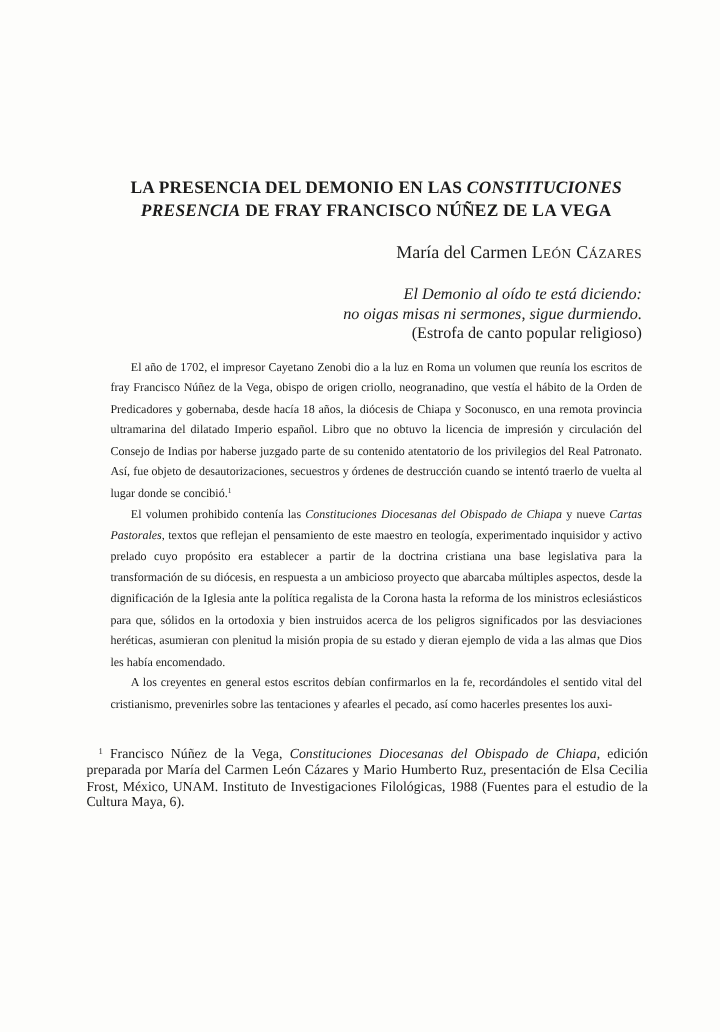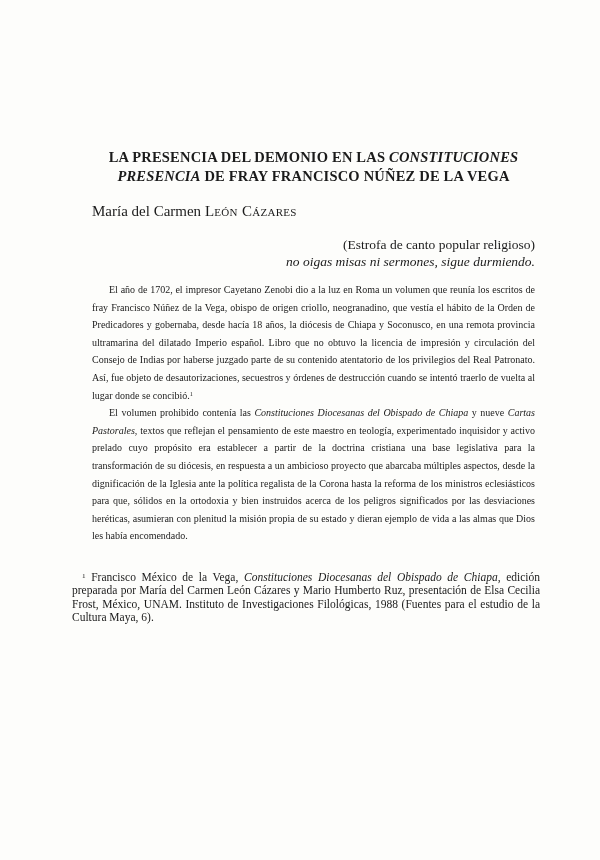--- a/index.html
+++ b/index.html
@@ -26,21 +26,21 @@
     margin: 0;
     text-align: center;
     font-size: 14.5px;
     font-weight: bold;
     line-height: 18.5px;
     letter-spacing: 0.2px;
   }
   .title-line { display: block; }
   .author {
     margin-top: 17px;
-    text-align: left;
+    text-align: right;
     font-size: 15px;
     line-height: 18px;
   }
   .sc { font-variant: small-caps; letter-spacing: 0.3px; }
   .it { font-style: italic; }
   .epigraph {
     margin-top: 17px;
     text-align: right;
     font-size: 13.5px;
     line-height: 16.5px;
@@ -82,27 +82,29 @@
   <div class="textblock">
 
     <h1 class="title">
       <span class="title-line"><span>LA PRESENCIA DEL DEMONIO EN LAS </span><span class="it">CONSTITUCIONES</span></span>
       <span class="title-line"><span class="it">PRESENCIA</span><span> DE FRAY FRANCISCO NÚÑEZ DE LA VEGA</span></span>
     </h1>
 
     <div class="author"><span>María del Carmen </span><span class="sc">León Cázares</span></div>
 
     <div class="epigraph">
+      <div class="epigraph-line"><span class="it">El Demonio al oído te está diciendo:</span></div>
+      <div class="epigraph-line"><span class="it">no oigas misas ni sermones, sigue durmiendo.</span></div>
       <div class="epigraph-line"><span>(Estrofa de canto popular religioso)</span></div>
-      <div class="epigraph-line"><span class="it">no oigas misas ni sermones, sigue durmiendo.</span></div>
     </div>
 
     <div class="body">
       <p><span>El año de 1702, el impresor Cayetano Zenobi dio a la luz en Roma un volumen que reunía los escritos de fray Francisco Núñez de la Vega, obispo de origen criollo, neogranadino, que vestía el hábito de la Orden de Predicadores y gobernaba, desde hacía 18 años, la diócesis de Chiapa y Soconusco, en una remota provincia ultramarina del dilatado Imperio español. Libro que no obtuvo la licencia de impresión y circulación del Consejo de Indias por haberse juzgado parte de su contenido atentatorio de los privilegios del Real Patronato. Así, fue objeto de desautorizaciones, secuestros y órdenes de destrucción cuando se intentó traerlo de vuelta al lugar donde se concibió.</span><sup>1</sup></p>
       <p><span>El volumen prohibido contenía las </span><span class="it">Constituciones Diocesanas del Obispado de Chiapa</span><span> y nueve </span><span class="it">Cartas Pastorales</span><span>, textos que reflejan el pensamiento de este maestro en teología, experimentado inquisidor y activo prelado cuyo propósito era establecer a partir de la doctrina cristiana una base legislativa para la transformación de su diócesis, en respuesta a un ambicioso proyecto que abarcaba múltiples aspectos, desde la dignificación de la Iglesia ante la política regalista de la Corona hasta la reforma de los ministros eclesiásticos para que, sólidos en la ortodoxia y bien instruidos acerca de los peligros significados por las desviaciones heréticas, asumieran con plenitud la misión propia de su estado y dieran ejemplo de vida a las almas que Dios les había encomendado.</span></p>
+      <p><span>A los creyentes en general estos escritos debían confirmarlos en la fe, recordándoles el sentido vital del cristianismo, prevenirles sobre las tentaciones y afearles el pecado, así como hacerles presentes los auxi-</span></p>
     </div>
 
     <div class="footnote">
-      <p><sup>1</sup><span> Francisco México de la Vega, </span><span class="it">Constituciones Diocesanas del Obispado de Chiapa</span><span>, edición preparada por María del Carmen León Cázares y Mario Humberto Ruz, presentación de Elsa Cecilia Frost, México, UNAM. Instituto de Investigaciones Filológicas, 1988 (Fuentes para el estudio de la Cultura Maya, 6).</span></p>
+      <p><sup>1</sup><span> Francisco Núñez de la Vega, </span><span class="it">Constituciones Diocesanas del Obispado de Chiapa</span><span>, edición preparada por María del Carmen León Cázares y Mario Humberto Ruz, presentación de Elsa Cecilia Frost, México, UNAM. Instituto de Investigaciones Filológicas, 1988 (Fuentes para el estudio de la Cultura Maya, 6).</span></p>
     </div>
 
   </div>
 </div>
 
 </body></html>

